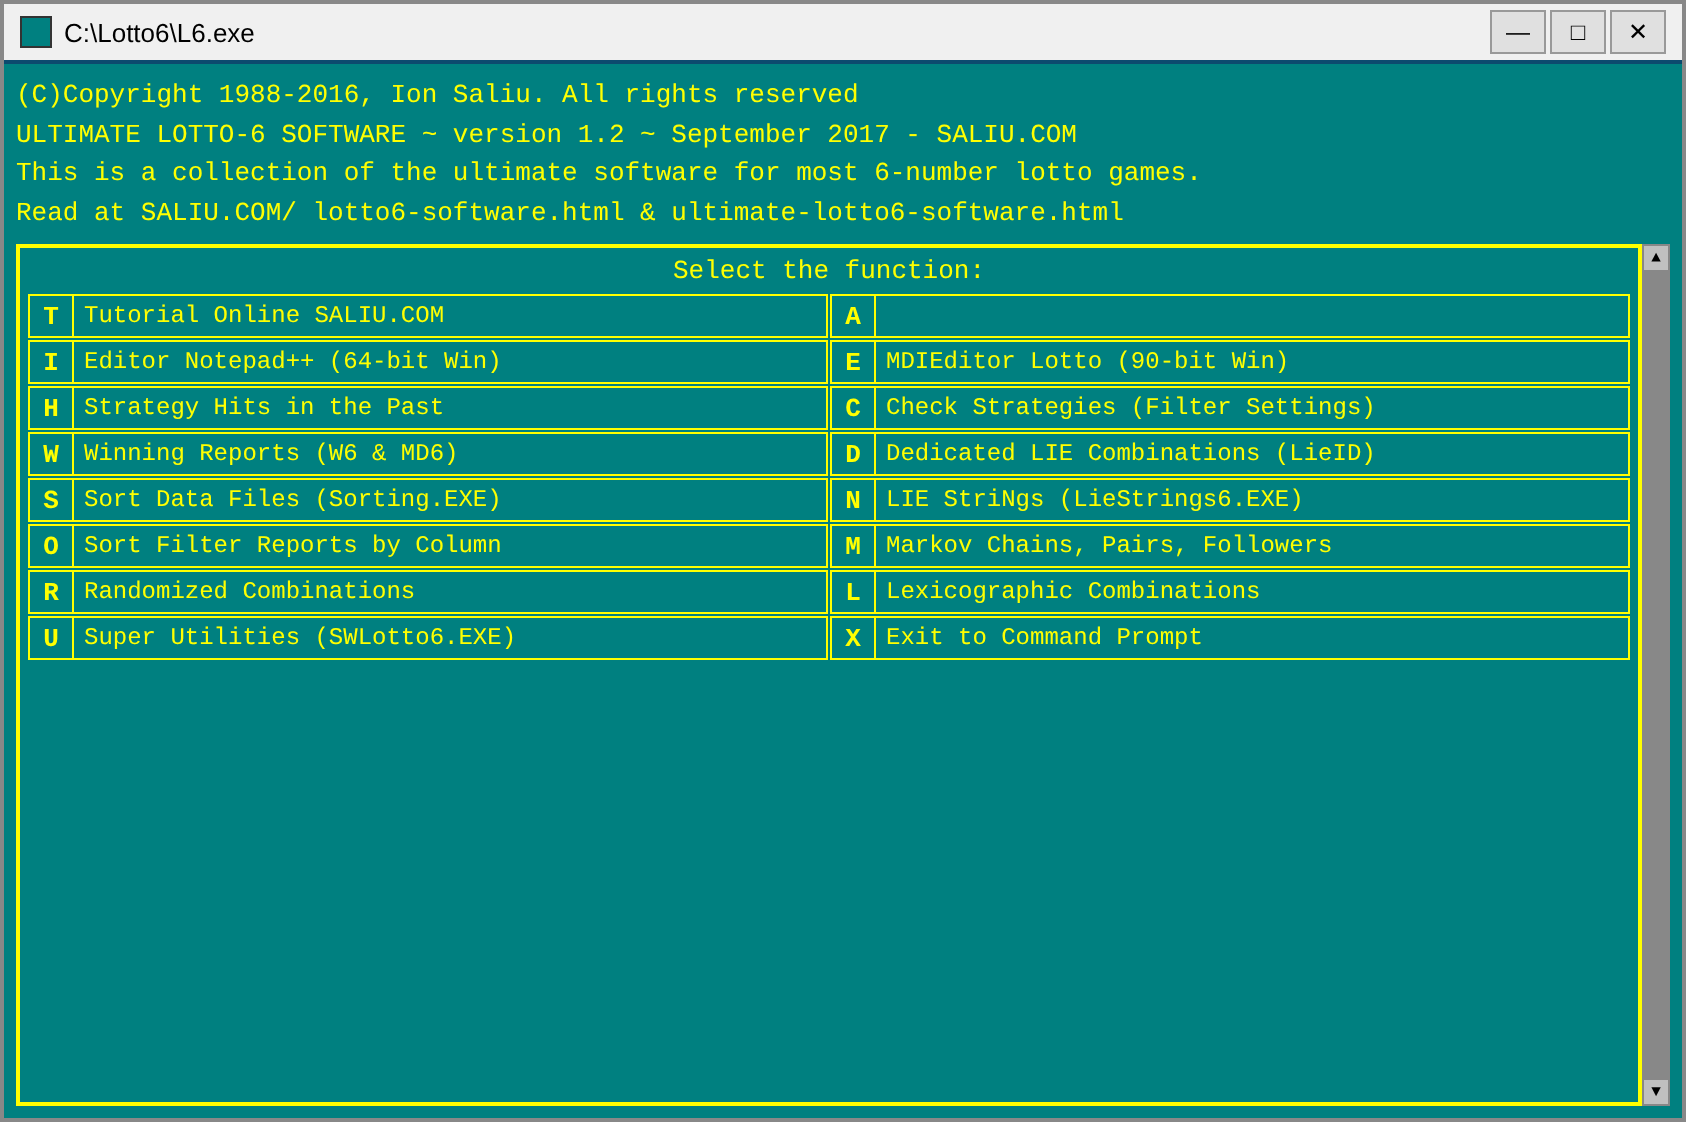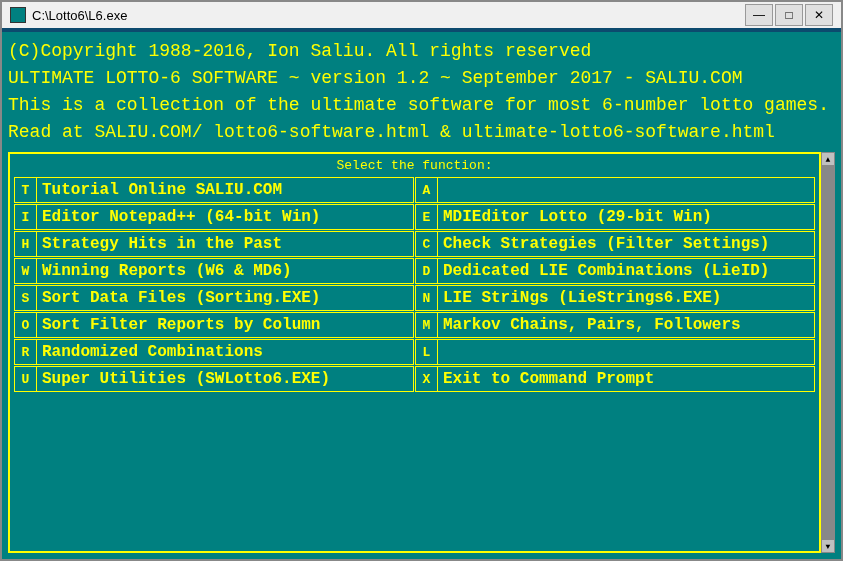--- a/index.html
+++ b/index.html
@@ -21,21 +21,21 @@
       flex-direction: column;
     }
 
     .title-bar {
       background: #f0f0f0;
       height: 30px;
       display: flex;
       align-items: center;
       padding: 0 8px;
       flex-shrink: 0;
-      border-bottom: 4px solid #0c4a6e;
+      border-bottom: 2px solid #0c4a6e;
     }
 
     .title-bar-icon {
       width: 16px;
       height: 16px;
       background: #008080;
       border: 1px solid #333;
       margin-right: 6px;
       flex-shrink: 0;
     }
@@ -69,21 +69,21 @@
       flex: 1;
       background: #008080;
       padding: 6px 6px 6px 6px;
       display: flex;
       flex-direction: column;
       overflow: hidden;
     }
 
     .header-text {
       color: #ffff00;
-      font-size: 18px;
+      font-size: 13px;
       line-height: 1.5;
       margin-bottom: 6px;
     }
 
     .scrollbar-container {
       display: flex;
       flex: 1;
       gap: 0;
     }
 
@@ -153,26 +153,25 @@
       justify-content: center;
       font-size: 13px;
       font-weight: bold;
       border-right: 1px solid #ffff00;
       padding: 2px 0;
     }
 
     .menu-label {
       background: #008080;
       color: #ffff00;
-      font-size: 16px;
+      font-size: 12px;
       padding: 3px 5px;
       display: flex;
       align-items: center;
       flex: 1;
-      font-weight: bold;
     }
   </style>
 </head>
 <body>
 
 <div class="window">
 
   <div class="title-bar">
     <div class="title-bar-icon"></div>
     <span class="title-bar-text">C:\Lotto6\L6.exe</span>
@@ -202,21 +201,21 @@
               </div>
               <div class="menu-row">
                 <div class="menu-key">A</div>
               </div>
               <div class="menu-row">
                 <div class="menu-key">I</div>
                 <div class="menu-label">Editor Notepad++ (64-bit Win)</div>
               </div>
               <div class="menu-row">
                 <div class="menu-key">E</div>
-                <div class="menu-label">MDIEditor Lotto (29-bit Win)</div>
+                <div class="menu-label">MDIEditor Lotto (90-bit Win)</div>
               </div>
               <div class="menu-row">
                 <div class="menu-key">H</div>
                 <div class="menu-label">Strategy Hits in the Past</div>
               </div>
               <div class="menu-row">
                 <div class="menu-key">C</div>
                 <div class="menu-label">Check Strategies (Filter Settings)</div>
               </div>
               <div class="menu-row">
@@ -242,20 +241,21 @@
               <div class="menu-row">
                 <div class="menu-key">M</div>
                 <div class="menu-label">Markov Chains, Pairs, Followers</div>
               </div>
               <div class="menu-row">
                 <div class="menu-key">R</div>
                 <div class="menu-label">Randomized Combinations</div>
               </div>
               <div class="menu-row">
                 <div class="menu-key">L</div>
+                <div class="menu-label">Lexicographic Combinations</div>
               </div>
               <div class="menu-row">
                 <div class="menu-key">U</div>
                 <div class="menu-label">Super Utilities (SWLotto6.EXE)</div>
               </div>
               <div class="menu-row">
                 <div class="menu-key">X</div>
                 <div class="menu-label">Exit to Command Prompt</div>
               </div>
             </div>

